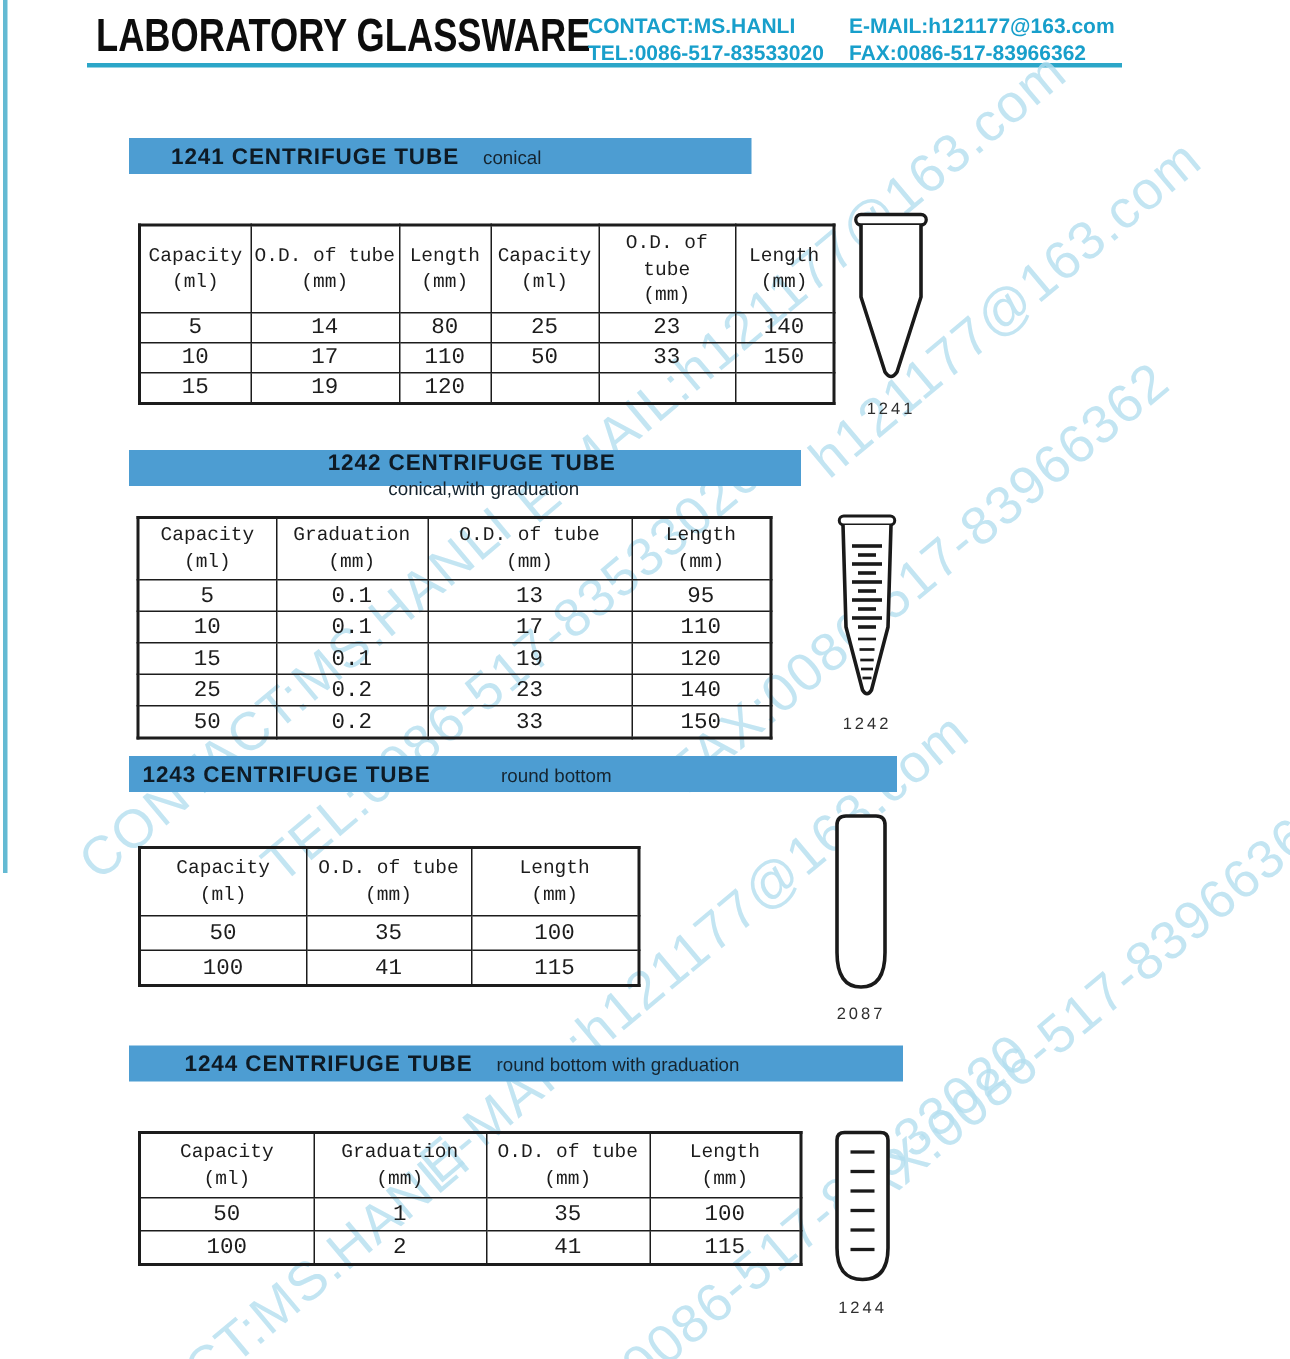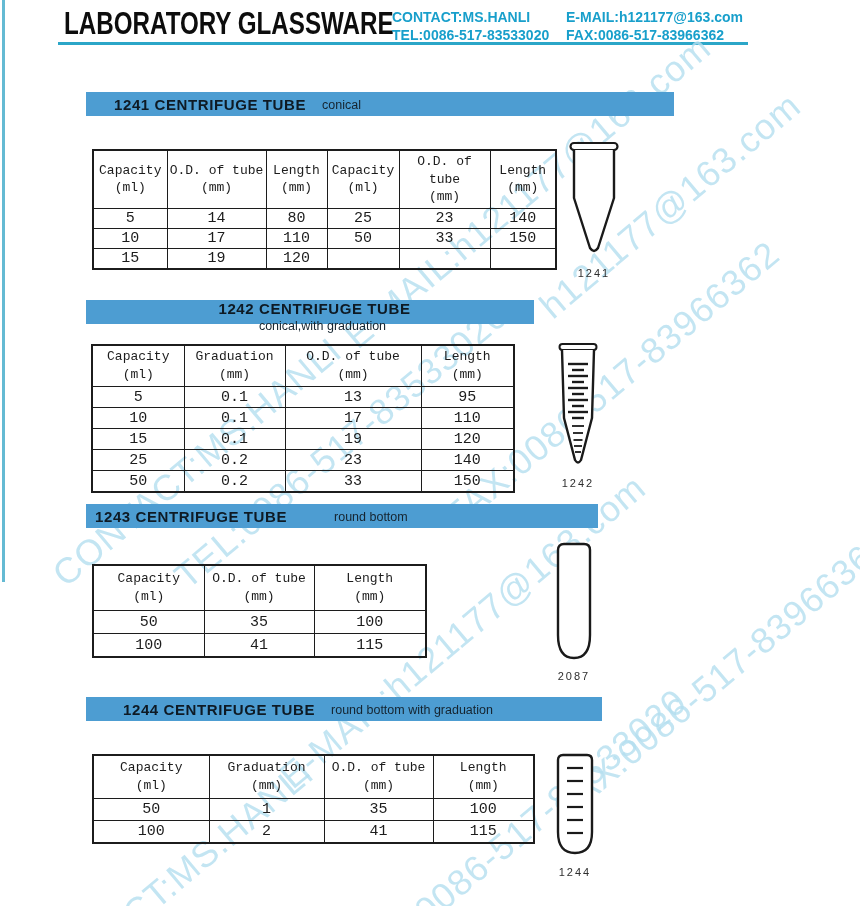--- a/index.html
+++ b/index.html
@@ -65,21 +65,21 @@
 
   <div class="left-rule"></div>
   <h1 class="page-title">LABORATORY GLASSWARE</h1>
   <span class="contact c-name">CONTACT:MS.HANLI</span>
   <span class="contact c-email">E-MAIL:h121177@163.com</span>
   <span class="contact c-tel">TEL:0086-517-83533020</span>
   <span class="contact c-fax">FAX:0086-517-83966362</span>
   <div class="header-rule"></div>
 
 
-  <div class="band" style="left:86px;top:92px;width:588px;padding-left:28px;">
+  <div class="band" style="left:86px;top:92px;width:415px;padding-left:28px;">
     <span class="band-title">1241 CENTRIFUGE TUBE</span>
     <span class="band-sub">conical</span>
   </div>
   <table class="spec-table t1241" style="left:92px;top:149px;width:463px;">
       <colgroup>
         <col style="width: 74px;">
         <col style="width: 99px;">
         <col style="width: 61px;">
         <col style="width: 72px;">
         <col style="width: 91px;">

